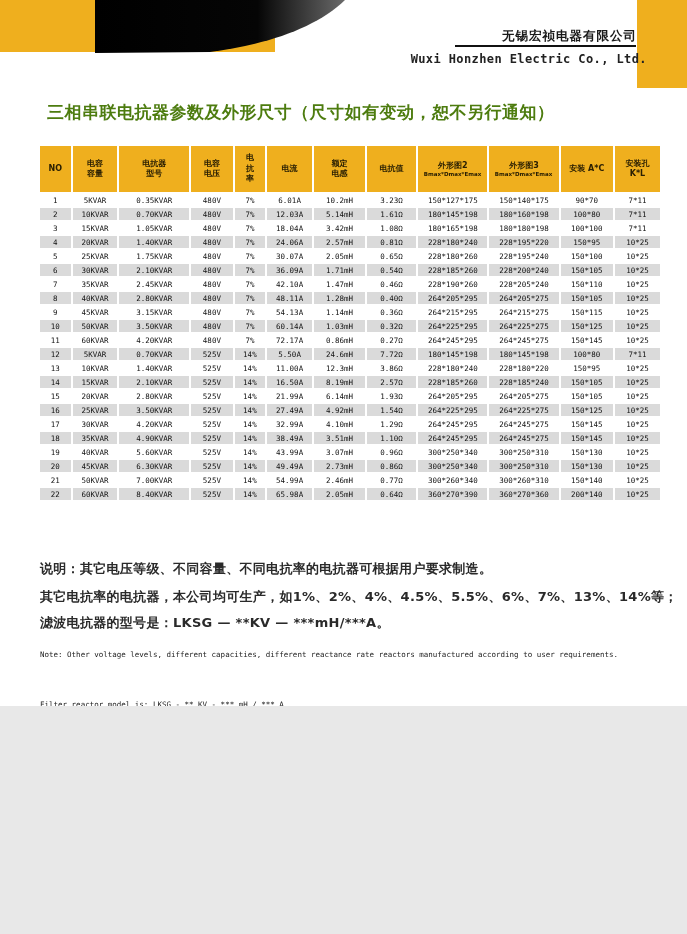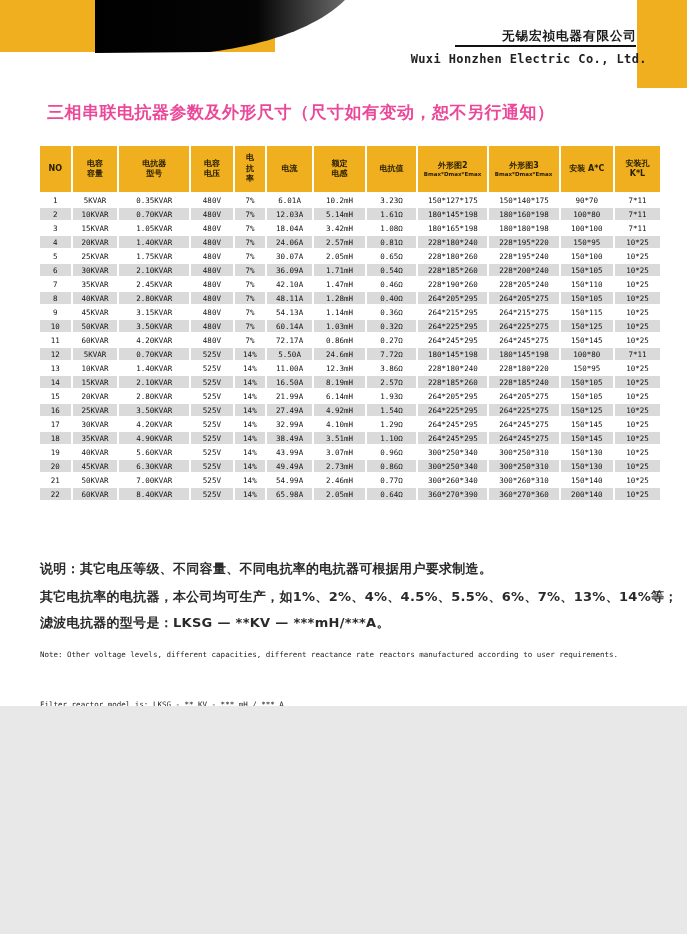--- a/index.html
+++ b/index.html
@@ -10,21 +10,21 @@
   
   .band-top{position:absolute;left:0;top:0;width:275px;height:52px;background:#EFAF1E;}
   .band-top-right{position:absolute;left:637px;top:0;width:50px;height:88px;background:#EFAF1E;}
   .swoosh-top{position:absolute;left:95px;top:0;width:255px;height:54px;}
   
   .company-cn{position:absolute;right:50px;top:28px;font-size:12.5px;font-weight:bold;color:#1a1a1a;letter-spacing:1px;}
   .head-rule{position:absolute;left:455px;top:45px;width:181px;height:2px;background:#111;}
   .company-en{position:absolute;right:40px;top:52px;font-size:12px;font-weight:bold;color:#222;
     font-family:"DejaVu Sans Mono",monospace;letter-spacing:0.4px;padding-left:39px;}
   
-  .doc-title{position:absolute;left:47px;top:101px;font-size:17px;font-weight:bold;color:#ec4899;letter-spacing:0.5px;}
+  .doc-title{position:absolute;left:47px;top:101px;font-size:17px;font-weight:bold;color:#4d7c0f;letter-spacing:0.5px;}
   
   .tbl-wrap{position:absolute;left:38px;top:144px;width:624px;}
   table.spec{border-collapse:separate;border-spacing:2px;table-layout:fixed;width:624px;}
   table.spec th{
     background:#EFAF1E;color:#2b2003;font-size:8px;font-weight:bold;
     height:46px;vertical-align:middle;text-align:center;padding:0 1px;line-height:1.3;
   }
   table.spec th .th-sub{font-size:6px;transform:scale(0.92);line-height:1.1;}
   table.spec td{
     font-family:"DejaVu Sans Mono",monospace;font-size:7.5px;color:#111;

